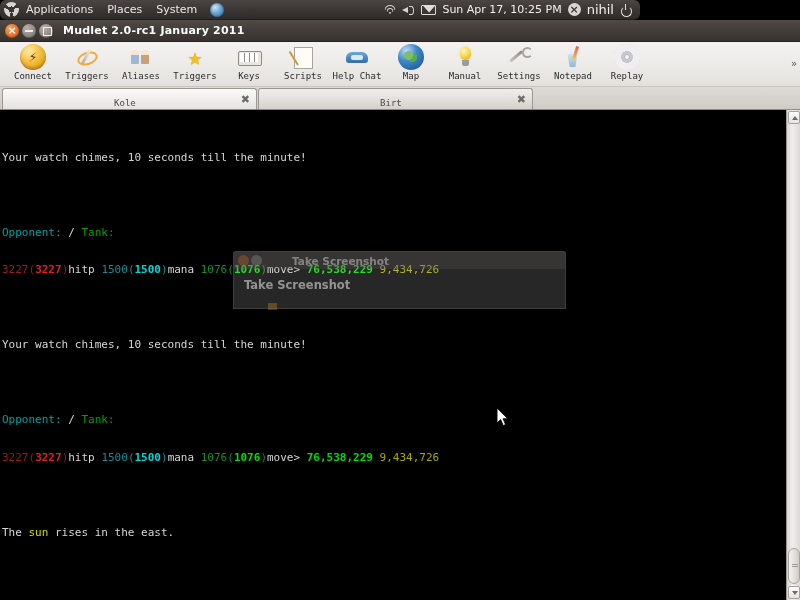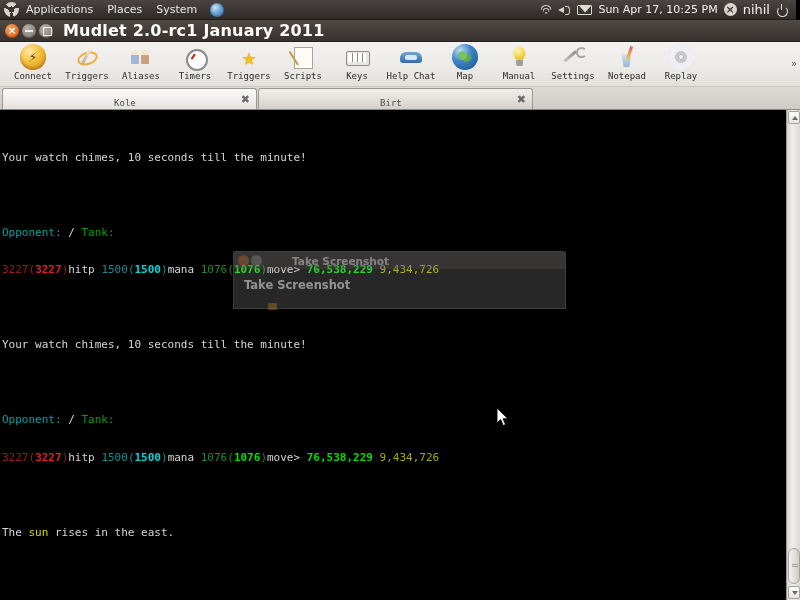--- a/index.html
+++ b/index.html
@@ -7,25 +7,25 @@
     margin: 0; padding: 0;
     width: 800px; height: 600px;
     overflow: hidden;
     font-family: "DejaVu Sans", sans-serif;
   }
   body { background: #000; }
 
   
   #gnome-panel {
     position: absolute; top: 0; left: 0;
-    width: 796px; height: 20px;
+    width: 640px; height: 20px;
     background: linear-gradient(to bottom, #4a4542 0%, #3c3735 50%, #2f2b29 100%);
     border-bottom: 1px solid #1d1b1a;
     display: flex; align-items: center;
-    color: #e8e8e8; font-size: 11px;
+    color: #e8e8e8; font-size: 11px; border-radius: 6px;
   }
   #gnome-panel .menu {
     padding: 0 7px; line-height: 19px; white-space: nowrap;
     font-family: "DejaVu Sans", sans-serif;
   }
   .ubuntu-logo {
     width: 15px; height: 15px; margin-left: 4px;
     border-radius: 50%;
     background:
       radial-gradient(circle at 50% 50%, #3c3735 0 3px, transparent 3px),
@@ -97,21 +97,21 @@
   #mudlet-window {
     position: absolute; top: 20px; left: 0; width: 800px; height: 580px;
     background: #e8e5e2;
     display: flex; flex-direction: column;
   }
   #titlebar {
     height: 22px; flex: 0 0 22px;
     background: linear-gradient(to bottom, #504a46 0%, #443e3b 45%, #37322f 100%);
     border-bottom: 1px solid #24211f;
     display: flex; align-items: center; padding-left: 5px;
-    color: #fdfcfb; font-size: 16px; font-weight: bold;
+    color: #fdfcfb; font-size: 11px; font-weight: bold;
   }
   .wbtn { width: 14px; height: 14px; border-radius: 50%; margin-right: 3px; position: relative; }
   .wbtn-close {
     background: radial-gradient(circle at 35% 30%, #f9a05a 0%, #e8752a 55%, #bf4f10 100%);
     box-shadow: inset 0 -1px 1px rgba(0,0,0,.3);
   }
   .wbtn-close::after {
     content: "\00d7"; position: absolute; inset: 0; color: #fff;
     font-size: 11px; line-height: 14px; text-align: center; font-weight: bold;
   }
@@ -437,34 +437,30 @@
     </div>
     <div class="tbtn">
       <div class="ico ico-triggers"></div>
       <div class="lbl">Triggers</div>
     </div>
     <div class="tbtn">
       <div class="ico ico-aliases"></div>
       <div class="lbl">Aliases</div>
     </div>
     <div class="tbtn">
-      <div class="ico ico-timers"></div>
-      <div class="lbl">Timers</div>
-    </div>
-    <div class="tbtn">
       <div class="ico ico-buttons"></div>
       <div class="lbl">Triggers</div>
     </div>
     <div class="tbtn">
+      <div class="ico ico-keys"></div>
+      <div class="lbl">Keys</div>
+    </div>
+    <div class="tbtn">
       <div class="ico ico-scripts"></div>
       <div class="lbl">Scripts</div>
-    </div>
-    <div class="tbtn">
-      <div class="ico ico-keys"></div>
-      <div class="lbl">Keys</div>
     </div>
     <div class="tbtn">
       <div class="ico ico-helpchat"></div>
       <div class="lbl">Help Chat</div>
     </div>
     <div class="tbtn">
       <div class="ico ico-map"></div>
       <div class="lbl">Map</div>
     </div>
     <div class="tbtn">

